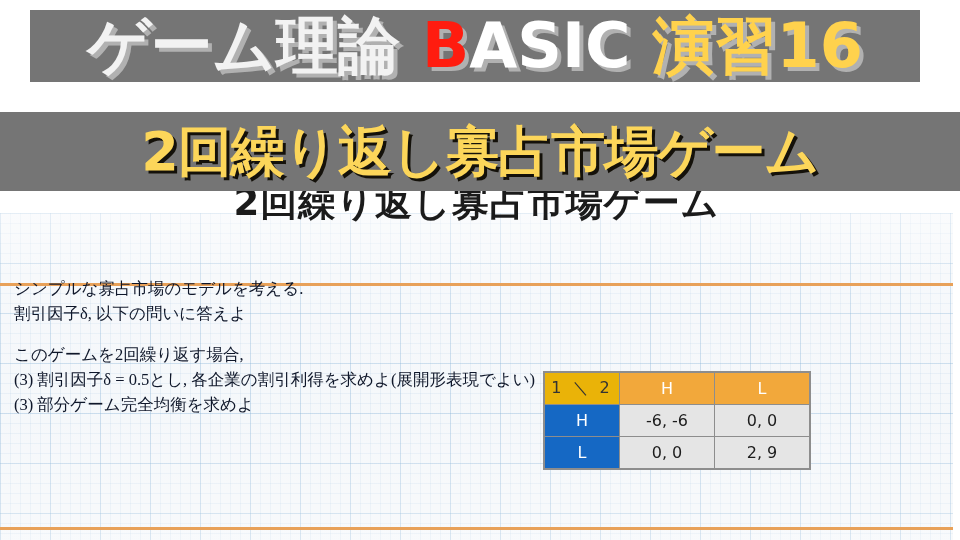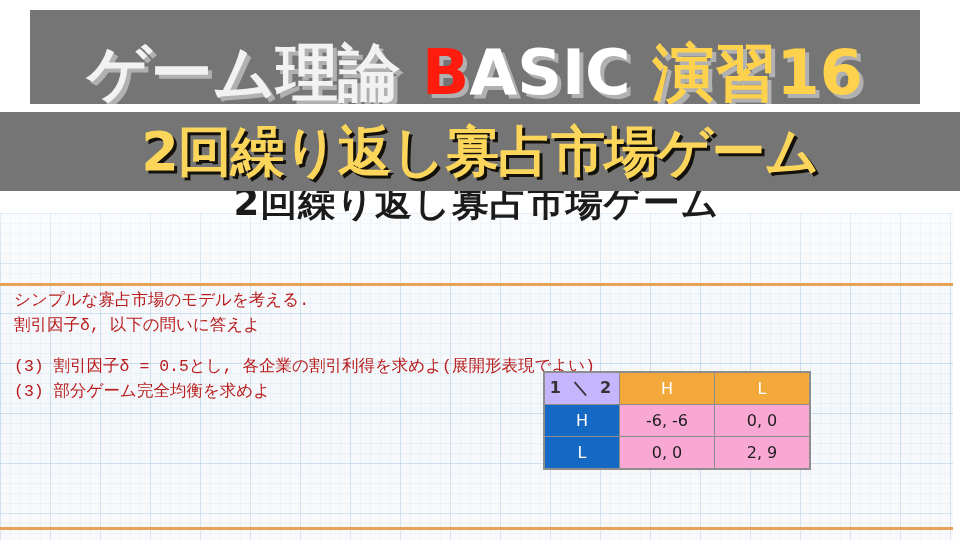--- a/index.html
+++ b/index.html
@@ -73,25 +73,25 @@
     color: #1b1b1b;
     letter-spacing: 1px;
     white-space: nowrap;
     font-family: "DejaVu Sans", "Liberation Sans", sans-serif;
   }
 
   
   #body-text {
     position: absolute;
     left: 14px;
-    top: 288px;
+    top: 276px;
     width: 930px;
-    color: #b91c1c;
+    color: #0f172a;
     font-size: 16.5px;
-    font-family: Liberation Mono, monospace;
+    font-family: Liberation Serif, serif;
   }
   #body-text .line {
     white-space: nowrap;
     line-height: 25px;
     height: 25px;
   }
   #body-text .spacer { height: 16px; }
 
   
   #payoff-matrix {
@@ -104,62 +104,61 @@
     box-shadow: 0 0 0 1px #8d8d8d;
   }
   #payoff-matrix td {
     border: 1px solid #8d8d8d;
     text-align: center;
     vertical-align: middle;
     height: 31px;
     padding: 0;
   }
   #payoff-matrix .corner {
-    background: #c4b5fd;
+    background: #eab308;
     color: #333333;
     width: 74px;
     letter-spacing: 3px;
-    font-weight: bold;
   }
   #payoff-matrix .col-head {
     background: #f2a83b;
     color: #ffffff;
     width: 94px;
     font-weight: 500;
   }
   #payoff-matrix .row-head {
     background: #1568c4;
     color: #ffffff;
     width: 74px;
     font-weight: 500;
   }
   #payoff-matrix .cell {
-    background: #f9a8d4;
+    background: #e5e5e5;
     color: #1c1c1c;
   }
 
   
   #banner {
     position: absolute;
     left: 0;
     top: 0;
     width: 960px;
     height: 191px;
     z-index: 5;
     pointer-events: none;
   }
   #banner-box-top {
     position: absolute;
     left: 30px;
     top: 10px;
     width: 890px;
-    height: 94px;
+    height: 72px;
     background: #757575;
     display: flex;
-    align-items: flex-end;
+    align-items: center;
     justify-content: center;
     overflow: hidden;
     pointer-events: auto;
   }
   #banner-title {
     white-space: nowrap;
     font-size: 62px;
     font-weight: 700;
     line-height: 1;
     font-family: "DejaVu Sans", "Liberation Sans", sans-serif;
@@ -204,20 +203,21 @@
 
   <div id="slide-heading">2回繰り返し寡占市場ゲーム</div>
 
   <div class="rule-orange" id="rule-top"></div>
   <div class="rule-orange" id="rule-bottom"></div>
 
   <div id="body-text">
     <div class="line">シンプルな寡占市場のモデルを考える.</div>
     <div class="line">割引因子δ, 以下の問いに答えよ</div>
     <div class="spacer"></div>
+    <div class="line">このゲームを2回繰り返す場合,</div>
     <div class="line">(3) 割引因子δ = 0.5とし, 各企業の割引利得を求めよ(展開形表現でよい)</div>
     <div class="line">(3) 部分ゲーム完全均衡を求めよ</div>
   </div>
 
   <table id="payoff-matrix">
     <tbody>
         <tr>
       <td class="corner">1 ＼ 2</td>
       <td class="col-head">H</td>
       <td class="col-head">L</td>

